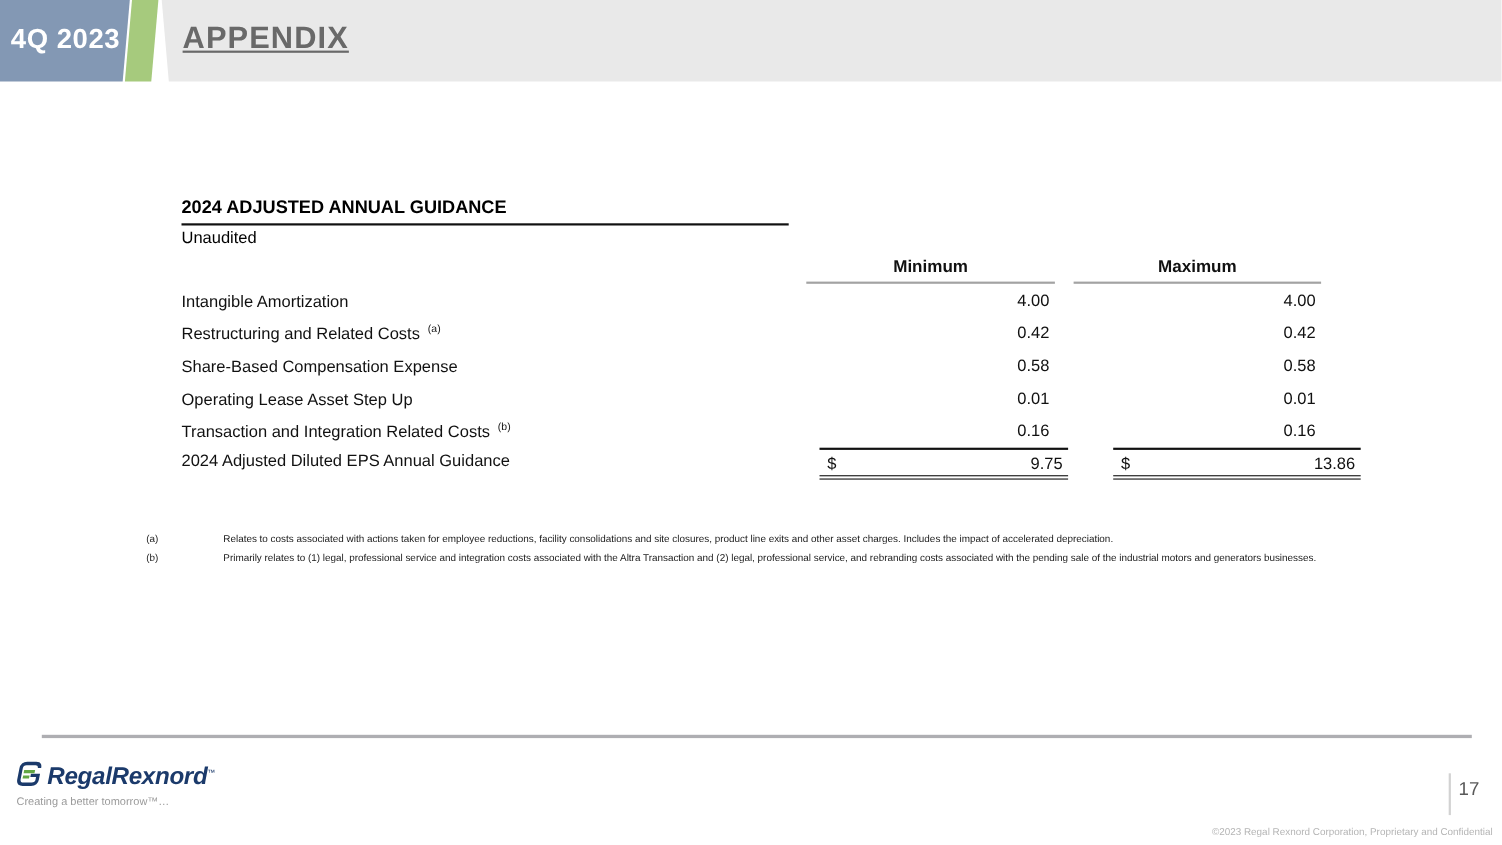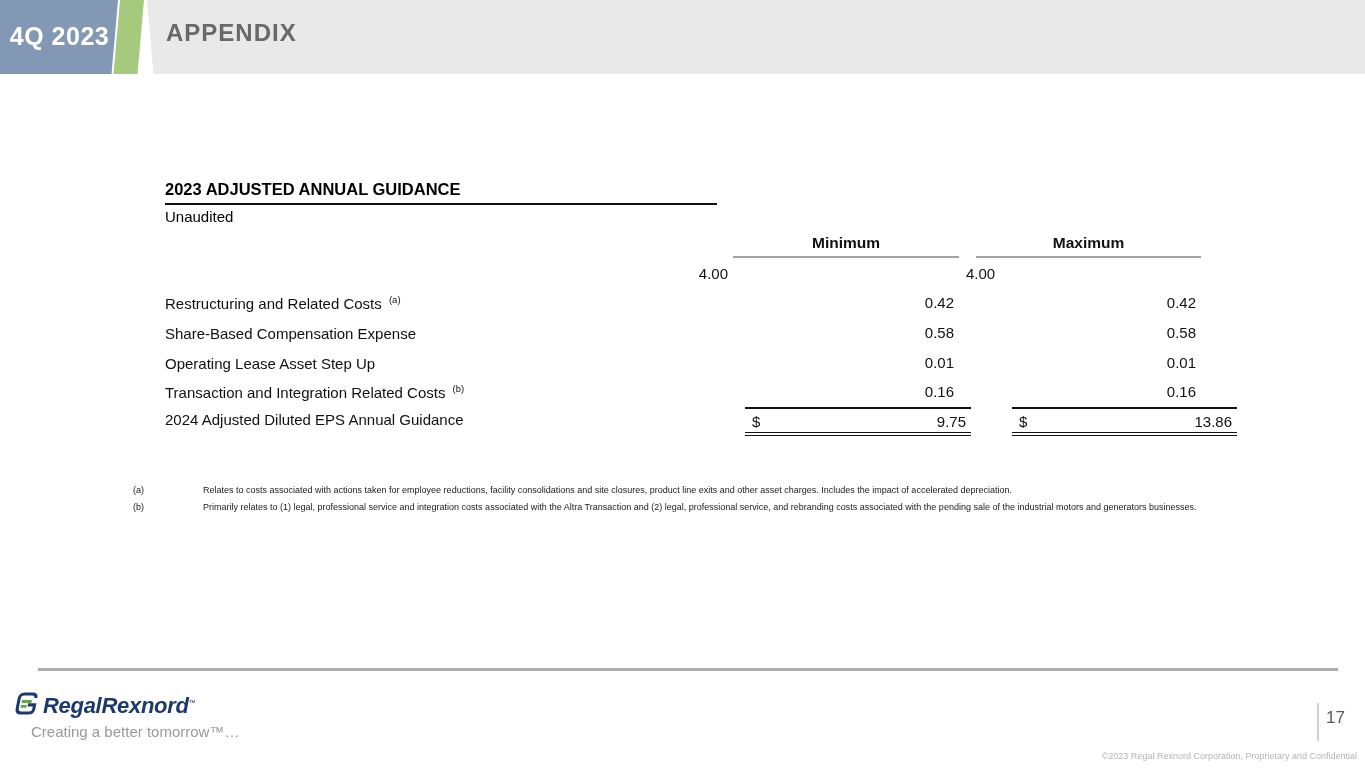--- a/index.html
+++ b/index.html
@@ -12,22 +12,22 @@
   
   .header{position:absolute;left:0;top:0;width:1365px;height:74px;background:#ffffff;}
   .header-gray{position:absolute;left:147px;top:0;width:1230px;height:74px;background:#e9e9e9;
     transform:skewX(5deg);transform-origin:top left;}
   .quarter-box{position:absolute;left:0;top:0;width:118px;height:74px;background:#8398b4;
     transform:skewX(-5deg);transform-origin:top left;}
   .quarter-label{position:absolute;left:13px;top:22px;font-size:25px;font-weight:700;color:#ffffff;
     transform:skewX(5deg);letter-spacing:0.5px;}
   .green-stripe{position:absolute;left:120px;top:0;width:24px;height:74px;background:#a6ca7d;
     transform:skewX(-5deg);transform-origin:top left;}
-  .section-title{position:absolute;left:166px;top:19px;font-size:24px;font-weight:700;color:#696969;
-    letter-spacing:1px;}
+  .section-title{position:absolute;left:166px;top:19px;font-size:28px;font-weight:700;color:#696969;
+    letter-spacing:1px;text-decoration:underline;}
   
   .title-block{position:absolute;left:165px;top:180px;width:552px;}
   .guidance-title{font-size:16.5px;font-weight:700;color:#000;padding-bottom:4px;
     border-bottom:2px solid #111;}
   .guidance-subtitle{font-size:15px;margin-top:3px;color:#000;}
   
   .g-table{position:absolute;left:165px;top:229px;}
   .trow{display:grid;grid-template-columns:568px 226px 17px 225px;}
   .trow.header{height:29px;}
   .trow.header .hcell{display:flex;align-items:flex-end;justify-content:center;
@@ -47,39 +47,39 @@
   .footnote .marker{width:70px;flex:none;}
   .footnote .ftext{flex:1;}
   
   .footer-divider{position:absolute;left:38px;top:668px;width:1300px;height:3px;background:#aeaeb2;}
   .logo{position:absolute;left:13px;top:690px;}
   .logo-row{display:flex;align-items:center;gap:3px;}
   .brand{font-size:22px;font-style:italic;color:#1b3a6b;letter-spacing:-0.3px;}
   .brand .bold{font-weight:700;}
   .brand .light{font-weight:700;}
   .brand .tm{font-size:7px;vertical-align:super;color:#1b3a6b;}
-  .tagline{font-size:15px;color:#9a9a9a;margin-top:2px;margin-left:18px;}
+  .tagline{font-size:10px;color:#9a9a9a;margin-top:2px;margin-left:2px;}
   .page-sep{position:absolute;left:1317px;top:703px;width:2px;height:38px;background:#d2d2d2;}
   .page-number{position:absolute;left:1326px;top:708px;font-size:17px;color:#595959;}
   .copyright{position:absolute;right:8px;top:751px;font-size:9px;color:#b5b5b5;}
 </style>
 </head>
 <body>
 
 <div class="header">
   <div class="header-gray"></div>
   <div class="green-stripe"></div>
   <div class="quarter-box">
     <div class="quarter-label">4Q 2023</div>
   </div>
   <div class="section-title">APPENDIX</div>
 </div>
 
 <div class="title-block">
-  <div class="guidance-title">2023 ADJUSTED ANNUAL GUIDANCE</div>
+  <div class="guidance-title">2024 ADJUSTED ANNUAL GUIDANCE</div>
   <div class="guidance-subtitle">Unaudited</div>
 </div>
 
 <div class="g-table">
 
   <div class="trow header">
     <div class="cell"></div>
     <div class="hcell">Minimum</div>
     <div class="cell"></div>
     <div class="hcell">Maximum</div>
@@ -92,20 +92,21 @@
         <span>4.58</span>
       </div>
     <div class="cell"></div>
     <div class="cell val">
         <span>$</span>
         <span>5.38</span>
       </div>
   </div>
 
   <div class="trow data">
+    <div class="cell label"><span>Intangible Amortization</span><sup></sup></div>
     <div class="cell val">
         <span></span>
         <span>4.00</span>
       </div>
     <div class="cell"></div>
     <div class="cell val">
         <span></span>
         <span>4.00</span>
       </div>
   </div>

